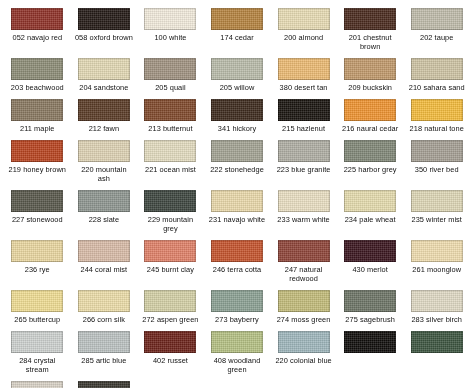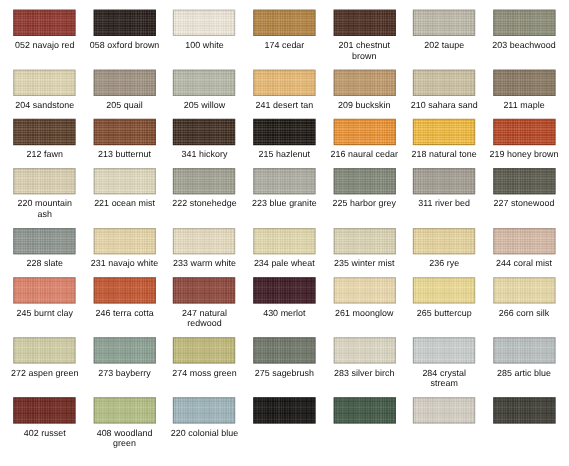--- a/index.html
+++ b/index.html
@@ -67,20 +67,24 @@
     </div>
     <div class="swatch-cell">
       <div class="swatch-chip" style="background-color: rgb(242, 235, 220);"></div>
       <div class="swatch-label">100 white</div>
     </div>
     <div class="swatch-cell">
       <div class="swatch-chip" style="background-color: rgb(181, 131, 63);"></div>
       <div class="swatch-label">174 cedar</div>
     </div>
     <div class="swatch-cell">
+      <div class="swatch-chip" style="background-color: rgb(232, 220, 180);"></div>
+      <div class="swatch-label">200 almond</div>
+    </div>
+    <div class="swatch-cell">
       <div class="swatch-chip" style="background-color: rgb(74, 42, 30);"></div>
       <div class="swatch-label">201 chestnut
 brown</div>
     </div>
     <div class="swatch-cell">
       <div class="swatch-chip" style="background-color: rgb(192, 188, 171);"></div>
       <div class="swatch-label">202 taupe</div>
     </div>
     <div class="swatch-cell">
       <div class="swatch-chip" style="background-color: rgb(141, 141, 119);"></div>
@@ -93,21 +97,21 @@
     <div class="swatch-cell">
       <div class="swatch-chip" style="background-color: rgb(160, 146, 129);"></div>
       <div class="swatch-label">205 quail</div>
     </div>
     <div class="swatch-cell">
       <div class="swatch-chip" style="background-color: rgb(185, 188, 170);"></div>
       <div class="swatch-label">205 willow</div>
     </div>
     <div class="swatch-cell">
       <div class="swatch-chip" style="background-color: rgb(236, 187, 115);"></div>
-      <div class="swatch-label">241 desert tan</div>
+      <div class="swatch-label">380 desert tan</div>
     </div>
     <div class="swatch-cell">
       <div class="swatch-chip" style="background-color: rgb(193, 154, 107);"></div>
       <div class="swatch-label">209 buckskin</div>
     </div>
     <div class="swatch-cell">
       <div class="swatch-chip" style="background-color: rgb(207, 196, 164);"></div>
       <div class="swatch-label">210 sahara sand</div>
     </div>
     <div class="swatch-cell">
@@ -158,29 +162,34 @@
     <div class="swatch-cell">
       <div class="swatch-chip" style="background-color: rgb(176, 175, 164);"></div>
       <div class="swatch-label">223 blue granite</div>
     </div>
     <div class="swatch-cell">
       <div class="swatch-chip" style="background-color: rgb(129, 136, 120);"></div>
       <div class="swatch-label">225 harbor grey</div>
     </div>
     <div class="swatch-cell">
       <div class="swatch-chip" style="background-color: rgb(165, 159, 148);"></div>
-      <div class="swatch-label">311 river bed</div>
+      <div class="swatch-label">350 river bed</div>
     </div>
     <div class="swatch-cell">
       <div class="swatch-chip" style="background-color: rgb(89, 88, 75);"></div>
       <div class="swatch-label">227 stonewood</div>
     </div>
     <div class="swatch-cell">
       <div class="swatch-chip" style="background-color: rgb(142, 150, 144);"></div>
       <div class="swatch-label">228 slate</div>
+    </div>
+    <div class="swatch-cell">
+      <div class="swatch-chip" style="background-color: rgb(61, 70, 63);"></div>
+      <div class="swatch-label">229 mountain
+grey</div>
     </div>
     <div class="swatch-cell">
       <div class="swatch-chip" style="background-color: rgb(234, 217, 171);"></div>
       <div class="swatch-label">231 navajo white</div>
     </div>
     <div class="swatch-cell">
       <div class="swatch-chip" style="background-color: rgb(234, 223, 195);"></div>
       <div class="swatch-label">233 warm white</div>
     </div>
     <div class="swatch-cell">

